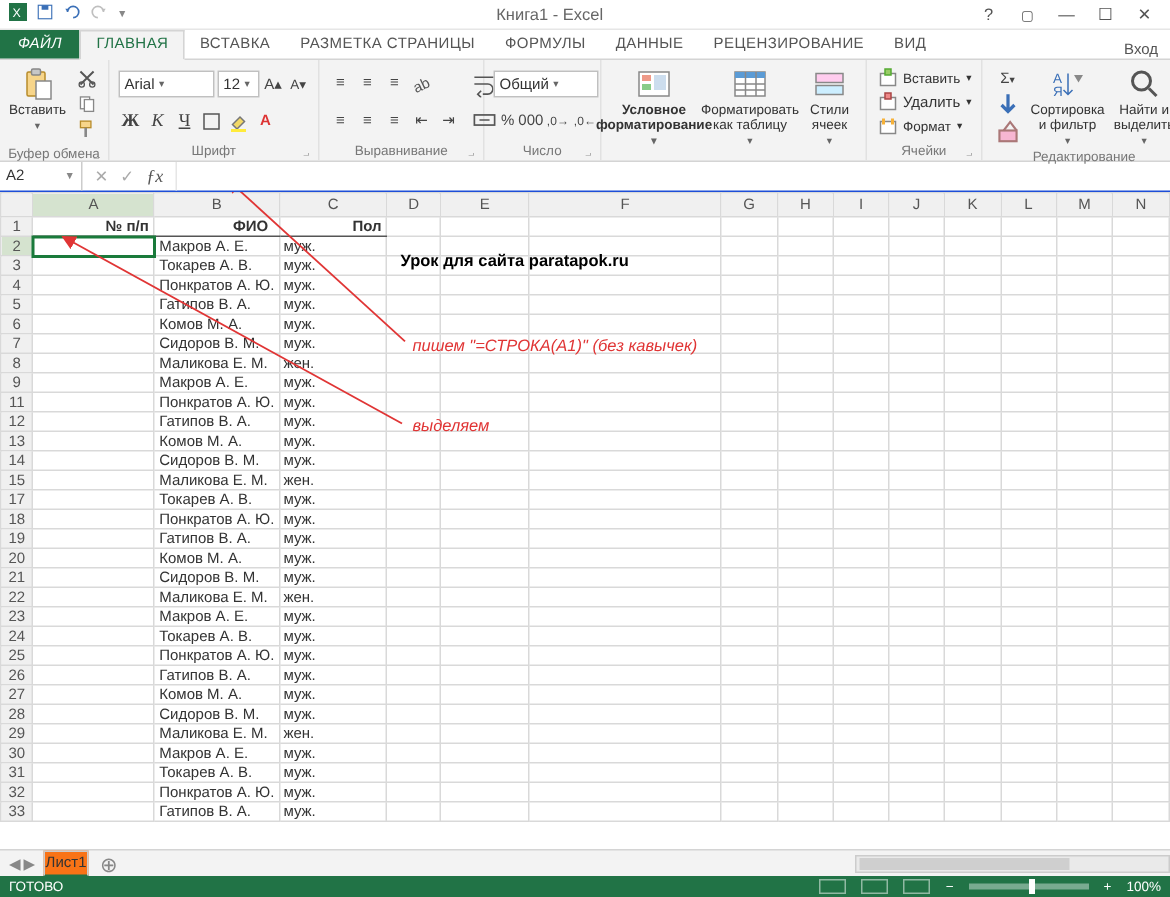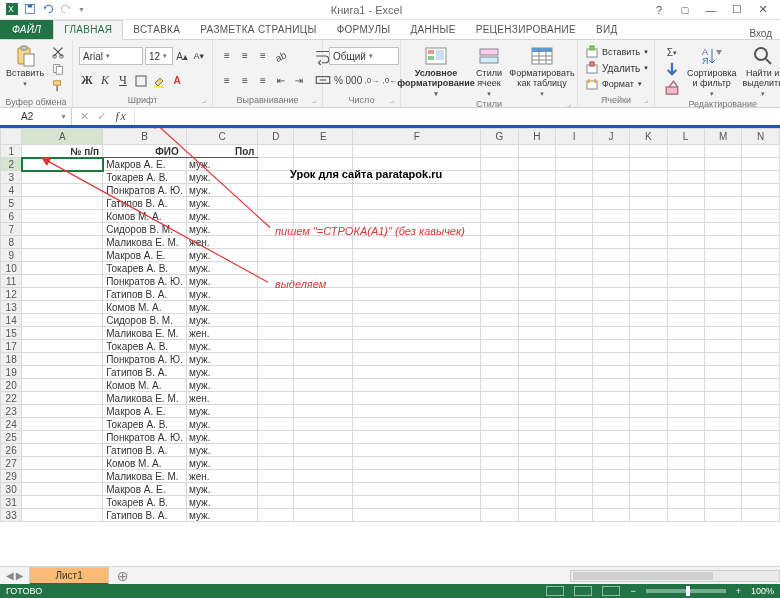--- a/index.html
+++ b/index.html
@@ -36,21 +36,21 @@
   .col { display: flex; flex-direction: column; justify-content: space-around; gap: 1px; padding: 2px 2px; }
   .row { display: flex; align-items: center; gap: 2px; }
   .dd { display: flex; align-items: center; border: 1px solid #c0c0c0; background: #fff; height: 18px; padding: 0 3px; font-size: 10px; }
   .dd .arr { font-size: 7px; color: #666; padding-left: 3px; }
   .mini { width: 16px; height: 16px; display: flex; align-items: center; justify-content: center; font-size: 10px; color: #444; border: 1px solid transparent; }
   .mini.b { font-weight: bold; font-family: 'Times New Roman', serif; font-size: 12px; }
   .mini.i { font-style: italic; font-family: 'Times New Roman', serif; font-size: 12px; }
   .mini.u { text-decoration: underline; font-family: 'Times New Roman', serif; font-size: 12px; }
 
   
-  .fxbar { height: 20px; display: flex; align-items: stretch; border-bottom: 3px solid #1d4ed8; background: #fff; padding-left: 17px; }
+  .fxbar { height: 20px; display: flex; align-items: stretch; border-bottom: 1px solid #1d4ed8; background: #fff; }
   .namebox { width: 55px; border-right: 1px solid #ccc; display: flex; align-items: center; padding: 0 4px; font-size: 10px; }
   .namebox .arr { margin-left: auto; font-size: 7px; color: #888; }
   .fx-btns { display: flex; align-items: center; gap: 8px; padding: 0 8px; color: #aaa; border-right: 1px solid #e6e6e6; }
   .fx-btns .fx { font-style: italic; font-family: 'Times New Roman', serif; font-size: 12px; color: #555; }
   .fx-input { flex: 1; }
 
   
   .sheet-wrap { position: absolute; top: 128px; left: 0; right: 0; bottom: 32px; overflow: hidden; }
   .grid { border-collapse: collapse; table-layout: fixed; }
   .grid th, .grid td { border: 1px solid #d9d9d9; font-size: 10px; height: 13px; padding: 0 3px; white-space: nowrap; overflow: hidden; }
@@ -73,21 +73,21 @@
   
   .overlay { position: absolute; top: 128px; left: 0; right: 0; bottom: 32px; pointer-events: none; }
   .anno { position: absolute; color: #e03535; font-size: 11px; font-family: Arial, sans-serif; }
   .anno.bold { color: #000; font-weight: bold; }
   .anno.italic { font-style: italic; }
   svg.arrows { position: absolute; top: 0; left: 0; width: 100%; height: 100%; }
 
   
   .sheettabs { position: absolute; bottom: 14px; left: 0; right: 0; height: 18px; display: flex; align-items: center; background: #f3f3f3; border-top: 1px solid #d4d4d4; font-size: 10px; }
   .sheettabs .nav { display: flex; gap: 2px; padding: 0 6px; color: #888; }
-  .sheettabs .tab { padding: 2px 25px; background: #fdba74; border: 1px solid #ccc; border-bottom: 2px solid #217346; }
+  .sheettabs .tab { padding: 2px 0; background: #f97316; border: 1px solid #ccc; border-bottom: 2px solid #217346; }
   .sheettabs .plus { padding: 0 8px; color: #888; font-size: 14px; line-height: 1; }
   .sheettabs .hscroll { margin-left: auto; width: 210px; height: 12px; background: #eaeaea; border: 1px solid #ccc; display: flex; align-items: center; }
   .sheettabs .hscroll .thumb { width: 140px; height: 8px; background: #cfcfcf; margin-left: 2px; }
 
   
   .status { position: absolute; bottom: 0; left: 0; right: 0; height: 14px; background: #217346; color: #fff; display: flex; align-items: center; font-size: 9px; padding: 0 6px; gap: 10px; }
   .status .spacer { flex: 1; }
   .status .viewbtn { width: 18px; height: 10px; border: 1px solid rgba(255,255,255,.5); }
   .status .zoomslider { width: 80px; height: 4px; background: rgba(255,255,255,.4); position: relative; }
   .status .zoomslider::after { content: ""; position: absolute; left: 50%; top: -3px; width: 4px; height: 10px; background: #fff; }
@@ -285,43 +285,42 @@
             <svg viewBox="0 0 24 24">
               <rect x="2" y="4" width="20" height="16" fill="#fff" stroke="#888"></rect>
               <rect x="4" y="6" width="6" height="4" fill="#e98"></rect>
               <rect x="4" y="12" width="6" height="4" fill="#8c8"></rect>
               <rect x="12" y="6" width="8" height="10" fill="#cde"></rect>
             </svg>
           </span>
         <span class="txt">Условное форматирование</span>
           <span class="drop">▾</span>
       </div>
-      <div class="bigbtn" style="width:40px;">
-        <span class="ico">
-            <svg viewBox="0 0 24 24">
-              <rect x="3" y="5" width="18" height="6" fill="#fce" stroke="#888"></rect>
-              <rect x="3" y="13" width="18" height="6" fill="#cef" stroke="#888"></rect>
-            </svg>
-          </span>
-        <span class="txt">Стили ячеек</span>
-          <span class="drop">▾</span>
-      </div>
       <div class="bigbtn" style="width:62px;">
         <span class="ico">
             <svg viewBox="0 0 24 24">
               <rect x="2" y="4" width="20" height="16" fill="#fff" stroke="#888"></rect>
               <rect x="2" y="4" width="20" height="4" fill="#5b9bd5"></rect>
               <path d="M2 12 h20 M2 16 h20 M9 4 v16 M16 4 v16" stroke="#888"></path>
             </svg>
           </span>
         <span class="txt">Форматировать как таблицу</span>
           <span class="drop">▾</span>
       </div>
+      <div class="bigbtn" style="width:40px;">
+        <span class="ico">
+            <svg viewBox="0 0 24 24">
+              <rect x="3" y="5" width="18" height="6" fill="#fce" stroke="#888"></rect>
+              <rect x="3" y="13" width="18" height="6" fill="#cef" stroke="#888"></rect>
+            </svg>
+          </span>
+        <span class="txt">Стили ячеек</span>
+          <span class="drop">▾</span>
+      </div>
     </div>
-    <div class="label">Стили</div>
   </div>
 
   <div class="rgroup">
     <div class="body">
       <div class="col" style="gap:0;">
         <div class="row">
             <span class="mini">
               <svg viewBox="0 0 14 14">
                 <rect x="2" y="4" width="10" height="8" fill="#fff" stroke="#888"></rect>
                 <rect x="5" y="1" width="4" height="4" fill="#9c6" stroke="#5a3"></rect>
@@ -581,37 +580,20 @@
           <td class="col-rest"></td>
           <td class="col-rest"></td>
           <td class="col-rest"></td>
           <td class="col-rest"></td>
           <td class="col-rest"></td>
           <td class="col-rest"></td>
           <td class="col-rest"></td>
           <td class="col-rest"></td>
         </tr>
         <tr>
-          <th>10</th>
-          <td class="col-A"></td>
-          <td class="col-B">Токарев А. В.</td>
-          <td class="col-C colC">муж.</td>
-          <td class="col-D"></td>
-          <td class="col-E"></td>
-          <td class="col-F"></td>
-          <td class="col-rest"></td>
-          <td class="col-rest"></td>
-          <td class="col-rest"></td>
-          <td class="col-rest"></td>
-          <td class="col-rest"></td>
-          <td class="col-rest"></td>
-          <td class="col-rest"></td>
-          <td class="col-rest"></td>
-        </tr>
-        <tr>
           <th>11</th>
           <td class="col-A"></td>
           <td class="col-B">Понкратов А. Ю.</td>
           <td class="col-C colC">муж.</td>
           <td class="col-D"></td>
           <td class="col-E"></td>
           <td class="col-F"></td>
           <td class="col-rest"></td>
           <td class="col-rest"></td>
           <td class="col-rest"></td>
@@ -751,20 +733,37 @@
           <td class="col-rest"></td>
           <td class="col-rest"></td>
           <td class="col-rest"></td>
           <td class="col-rest"></td>
           <td class="col-rest"></td>
           <td class="col-rest"></td>
           <td class="col-rest"></td>
           <td class="col-rest"></td>
         </tr>
         <tr>
+          <th>21</th>
+          <td class="col-A"></td>
+          <td class="col-B">Сидоров В. М.</td>
+          <td class="col-C colC">муж.</td>
+          <td class="col-D"></td>
+          <td class="col-E"></td>
+          <td class="col-F"></td>
+          <td class="col-rest"></td>
+          <td class="col-rest"></td>
+          <td class="col-rest"></td>
+          <td class="col-rest"></td>
+          <td class="col-rest"></td>
+          <td class="col-rest"></td>
+          <td class="col-rest"></td>
+          <td class="col-rest"></td>
+        </tr>
+        <tr>
           <th>22</th>
           <td class="col-A"></td>
           <td class="col-B">Маликова Е. М.</td>
           <td class="col-C colC">жен.</td>
           <td class="col-D"></td>
           <td class="col-E"></td>
           <td class="col-F"></td>
           <td class="col-rest"></td>
           <td class="col-rest"></td>
           <td class="col-rest"></td>
@@ -853,20 +852,37 @@
           <td class="col-rest"></td>
           <td class="col-rest"></td>
           <td class="col-rest"></td>
           <td class="col-rest"></td>
           <td class="col-rest"></td>
           <td class="col-rest"></td>
           <td class="col-rest"></td>
           <td class="col-rest"></td>
         </tr>
         <tr>
+          <th>28</th>
+          <td class="col-A"></td>
+          <td class="col-B">Сидоров В. М.</td>
+          <td class="col-C colC">муж.</td>
+          <td class="col-D"></td>
+          <td class="col-E"></td>
+          <td class="col-F"></td>
+          <td class="col-rest"></td>
+          <td class="col-rest"></td>
+          <td class="col-rest"></td>
+          <td class="col-rest"></td>
+          <td class="col-rest"></td>
+          <td class="col-rest"></td>
+          <td class="col-rest"></td>
+          <td class="col-rest"></td>
+        </tr>
+        <tr>
           <th>29</th>
           <td class="col-A"></td>
           <td class="col-B">Маликова Е. М.</td>
           <td class="col-C colC">жен.</td>
           <td class="col-D"></td>
           <td class="col-E"></td>
           <td class="col-F"></td>
           <td class="col-rest"></td>
           <td class="col-rest"></td>
           <td class="col-rest"></td>
@@ -890,20 +906,37 @@
           <td class="col-rest"></td>
           <td class="col-rest"></td>
           <td class="col-rest"></td>
           <td class="col-rest"></td>
           <td class="col-rest"></td>
         </tr>
         <tr>
           <th>31</th>
           <td class="col-A"></td>
           <td class="col-B">Токарев А. В.</td>
+          <td class="col-C colC">муж.</td>
+          <td class="col-D"></td>
+          <td class="col-E"></td>
+          <td class="col-F"></td>
+          <td class="col-rest"></td>
+          <td class="col-rest"></td>
+          <td class="col-rest"></td>
+          <td class="col-rest"></td>
+          <td class="col-rest"></td>
+          <td class="col-rest"></td>
+          <td class="col-rest"></td>
+          <td class="col-rest"></td>
+        </tr>
+        <tr>
+          <th>32</th>
+          <td class="col-A"></td>
+          <td class="col-B">Понкратов А. Ю.</td>
           <td class="col-C colC">муж.</td>
           <td class="col-D"></td>
           <td class="col-E"></td>
           <td class="col-F"></td>
           <td class="col-rest"></td>
           <td class="col-rest"></td>
           <td class="col-rest"></td>
           <td class="col-rest"></td>
           <td class="col-rest"></td>
           <td class="col-rest"></td>
@@ -934,21 +967,21 @@
 <div class="overlay">
   <svg class="arrows" viewBox="0 0 780 440" preserveAspectRatio="none">
     <defs>
         <marker id="ah" markerWidth="8" markerHeight="8" refX="7" refY="4" orient="auto">
           <path d="M0 0 L8 4 L0 8 z" fill="#e03535"></path>
         </marker>
       </defs>
     <line x1="270" y1="100" x2="152" y2="-8" stroke="#e03535" stroke-width="1.2" marker-end="url(#ah)"></line>
     <line x1="268" y1="155" x2="42" y2="30" stroke="#e03535" stroke-width="1.2" marker-end="url(#ah)"></line>
   </svg>
-  <div class="anno bold" style="top:40px;left:290px;">Урок для сайта paratapok.ru</div>
+  <div class="anno bold" style="top:40px;left:267px;">Урок для сайта paratapok.ru</div>
   <div class="anno italic" style="top:97px;left:275px;">пишем "=СТРОКА(A1)"  (без кавычек)</div>
   <div class="anno italic" style="top:150px;left:275px;">выделяем</div>
 </div>
 
 <div class="sheettabs">
   <div class="nav">
     <span>◀</span>
     <span>▶</span>
   </div>
   <div class="tab">Лист1</div>

